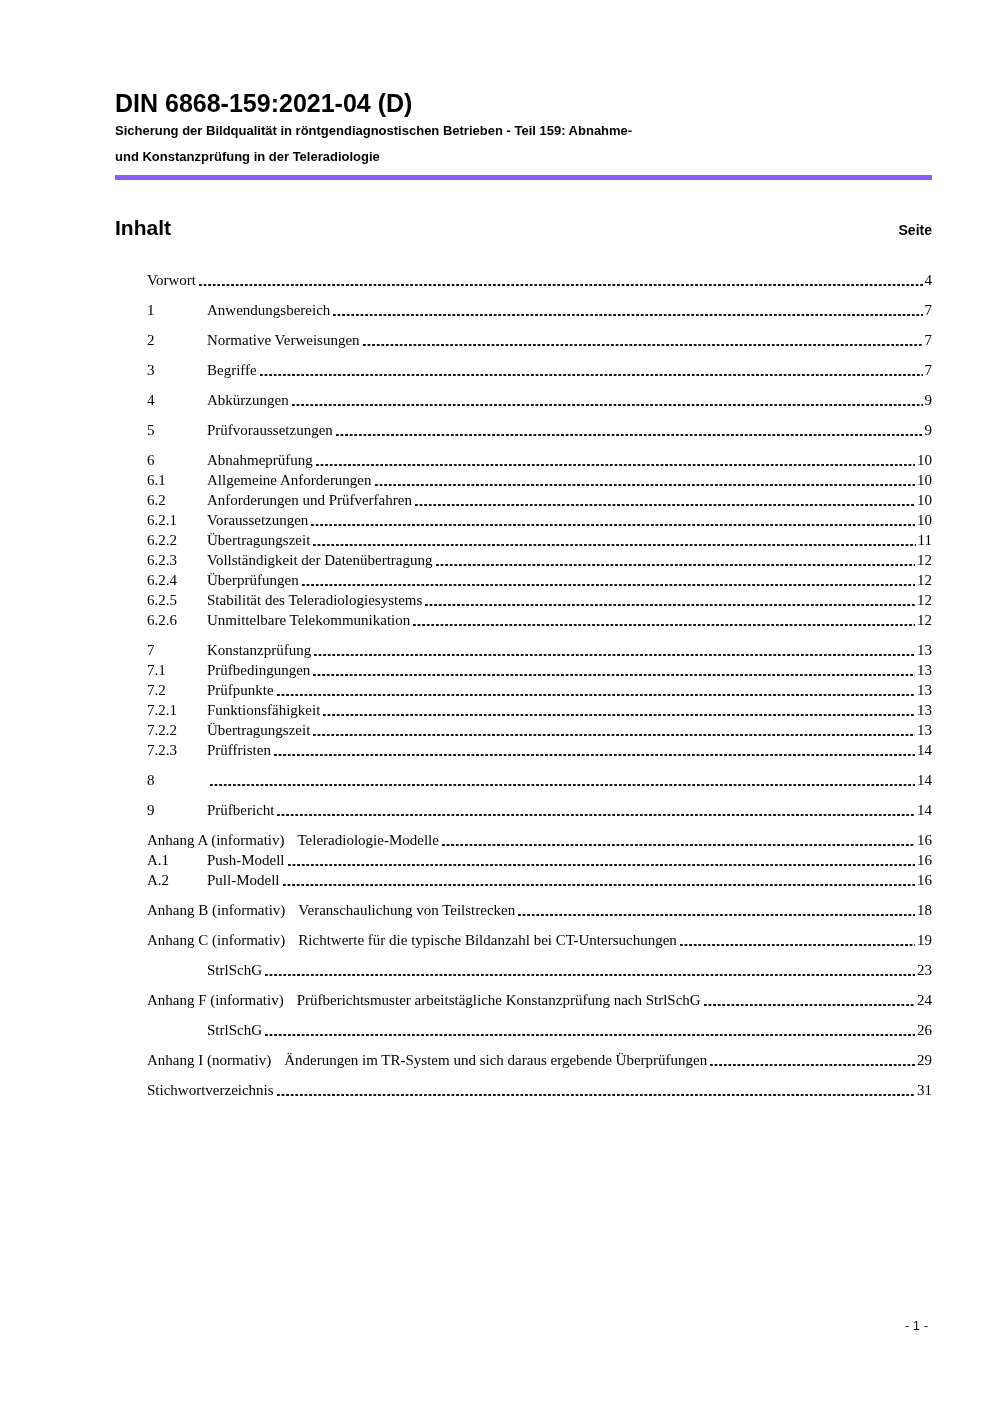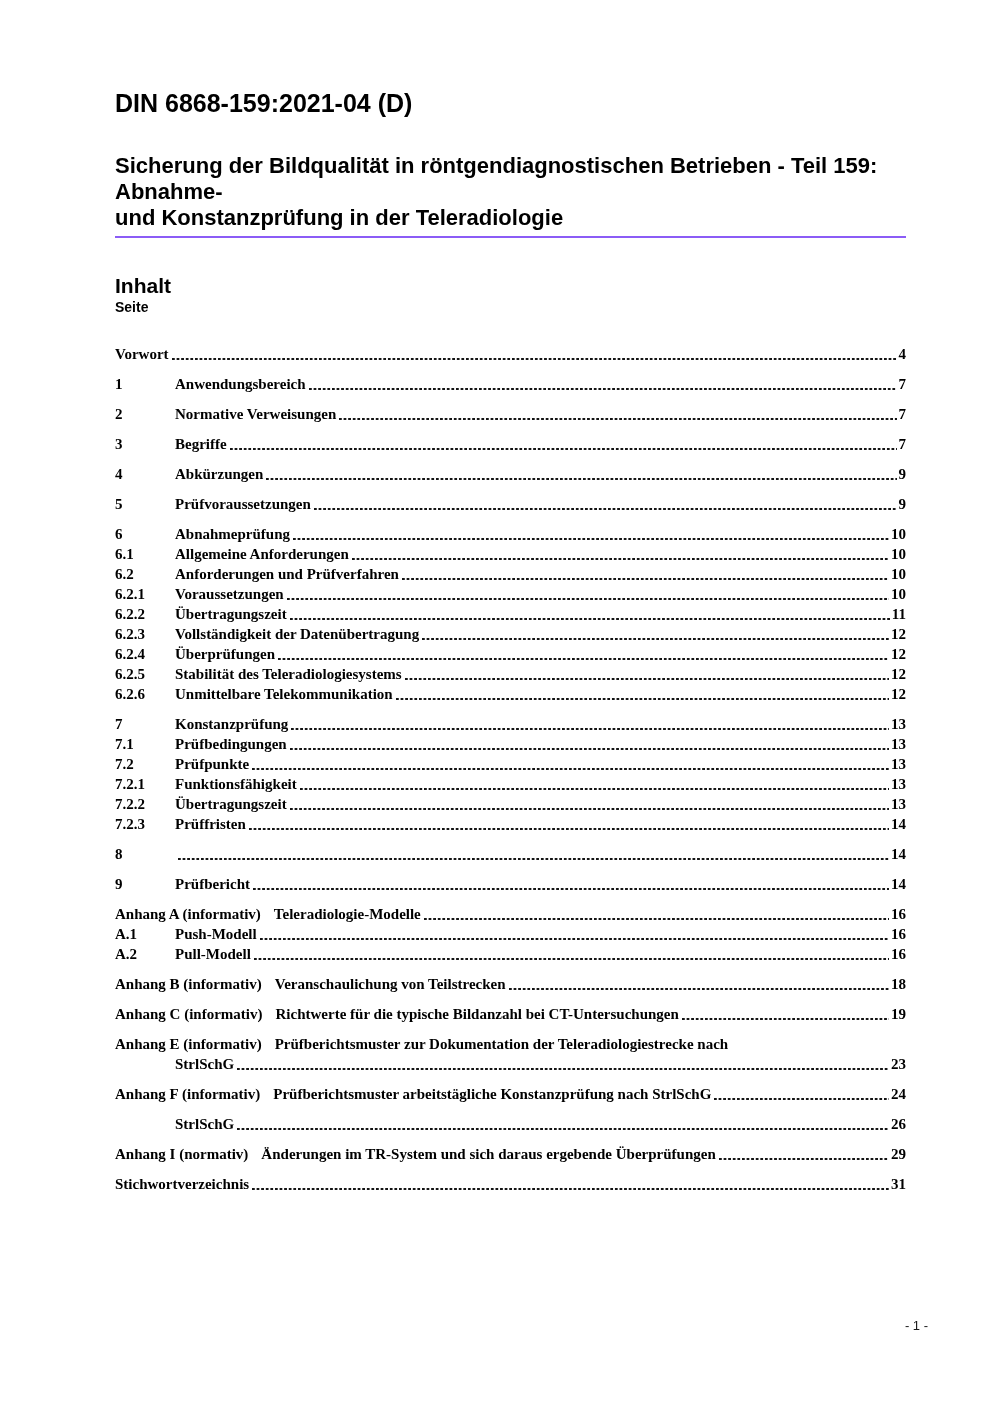--- a/index.html
+++ b/index.html
@@ -6,53 +6,52 @@
   html, body { background: #ffffff; }
   body {
     width: 992px; height: 1403px;
     position: relative;
     font-family: "Liberation Serif", serif;
     color: #000;
     overflow: hidden;
   }
   .page {
     position: absolute; inset: 0;
-    padding: 88px 86px 0 115px;
+    padding: 88px 60px 0 115px;
     background: #ffffff;
   }
   .doc-code {
     font-family: "Liberation Sans", sans-serif;
     font-weight: bold;
     font-size: 25px;
     line-height: 30px;
   }
   .doc-title {
-    margin-top: 35px;
     padding-bottom: 5px;
-    border-bottom: 2px solid #8b5cf6;
+    border-bottom: 5px solid #8b5cf6;
     font-family: "Liberation Sans", sans-serif;
     font-weight: bold;
-    font-size: 22px;
+    font-size: 13px;
     line-height: 26px;
   }
   .toc-header {
     margin-top: 35px;
     display: flex;
     justify-content: space-between;
     align-items: baseline;
     font-family: "Liberation Sans", sans-serif;
     font-weight: bold;
-    flex-direction: column;
   }
   .toc-heading { font-size: 21px; line-height: 26px; }
   .seite-heading { font-size: 14px; }
   .toc-list {
     margin-top: 29px;
-    font-weight: bold;
+    font-weight: normal;
     font-size: 15px;
+    margin-left: 32px;
   }
   .toc-row {
     display: flex;
     align-items: flex-end;
     line-height: 20px;
   }
   .toc-row.mt { margin-top: 10px; }
   .toc-row.wrap-row { display: block; }
   .wrap-row .l1, .wrap-row .l2 {
     display: flex;
@@ -260,24 +259,20 @@
         <span class="leader"></span>
         <span class="page-num">18</span>
       </div>
       <div class="toc-row mt">
         <span class="anhang-prefix">Anhang C (informativ)</span>
         <span class="lbl">Richtwerte für die typische Bildanzahl bei CT-Untersuchungen</span>
         <span class="leader"></span>
         <span class="page-num">19</span>
       </div>
       <div class="toc-row mt wrap-row">
-        <div class="l1">
-          <span class="anhang-prefix">Anhang E (informativ)</span>
-          <span class="lbl">Prüfberichtsmuster zur Dokumentation der Teleradiologiestrecke nach</span>
-        </div>
         <div class="l2">
           <span class="lbl">StrlSchG</span>
           <span class="leader"></span>
           <span class="page-num">23</span>
         </div>
       </div>
       <div class="toc-row mt">
         <span class="anhang-prefix">Anhang F (informativ)</span>
         <span class="lbl">Prüfberichtsmuster arbeitstägliche Konstanzprüfung nach StrlSchG</span>
         <span class="leader"></span>

